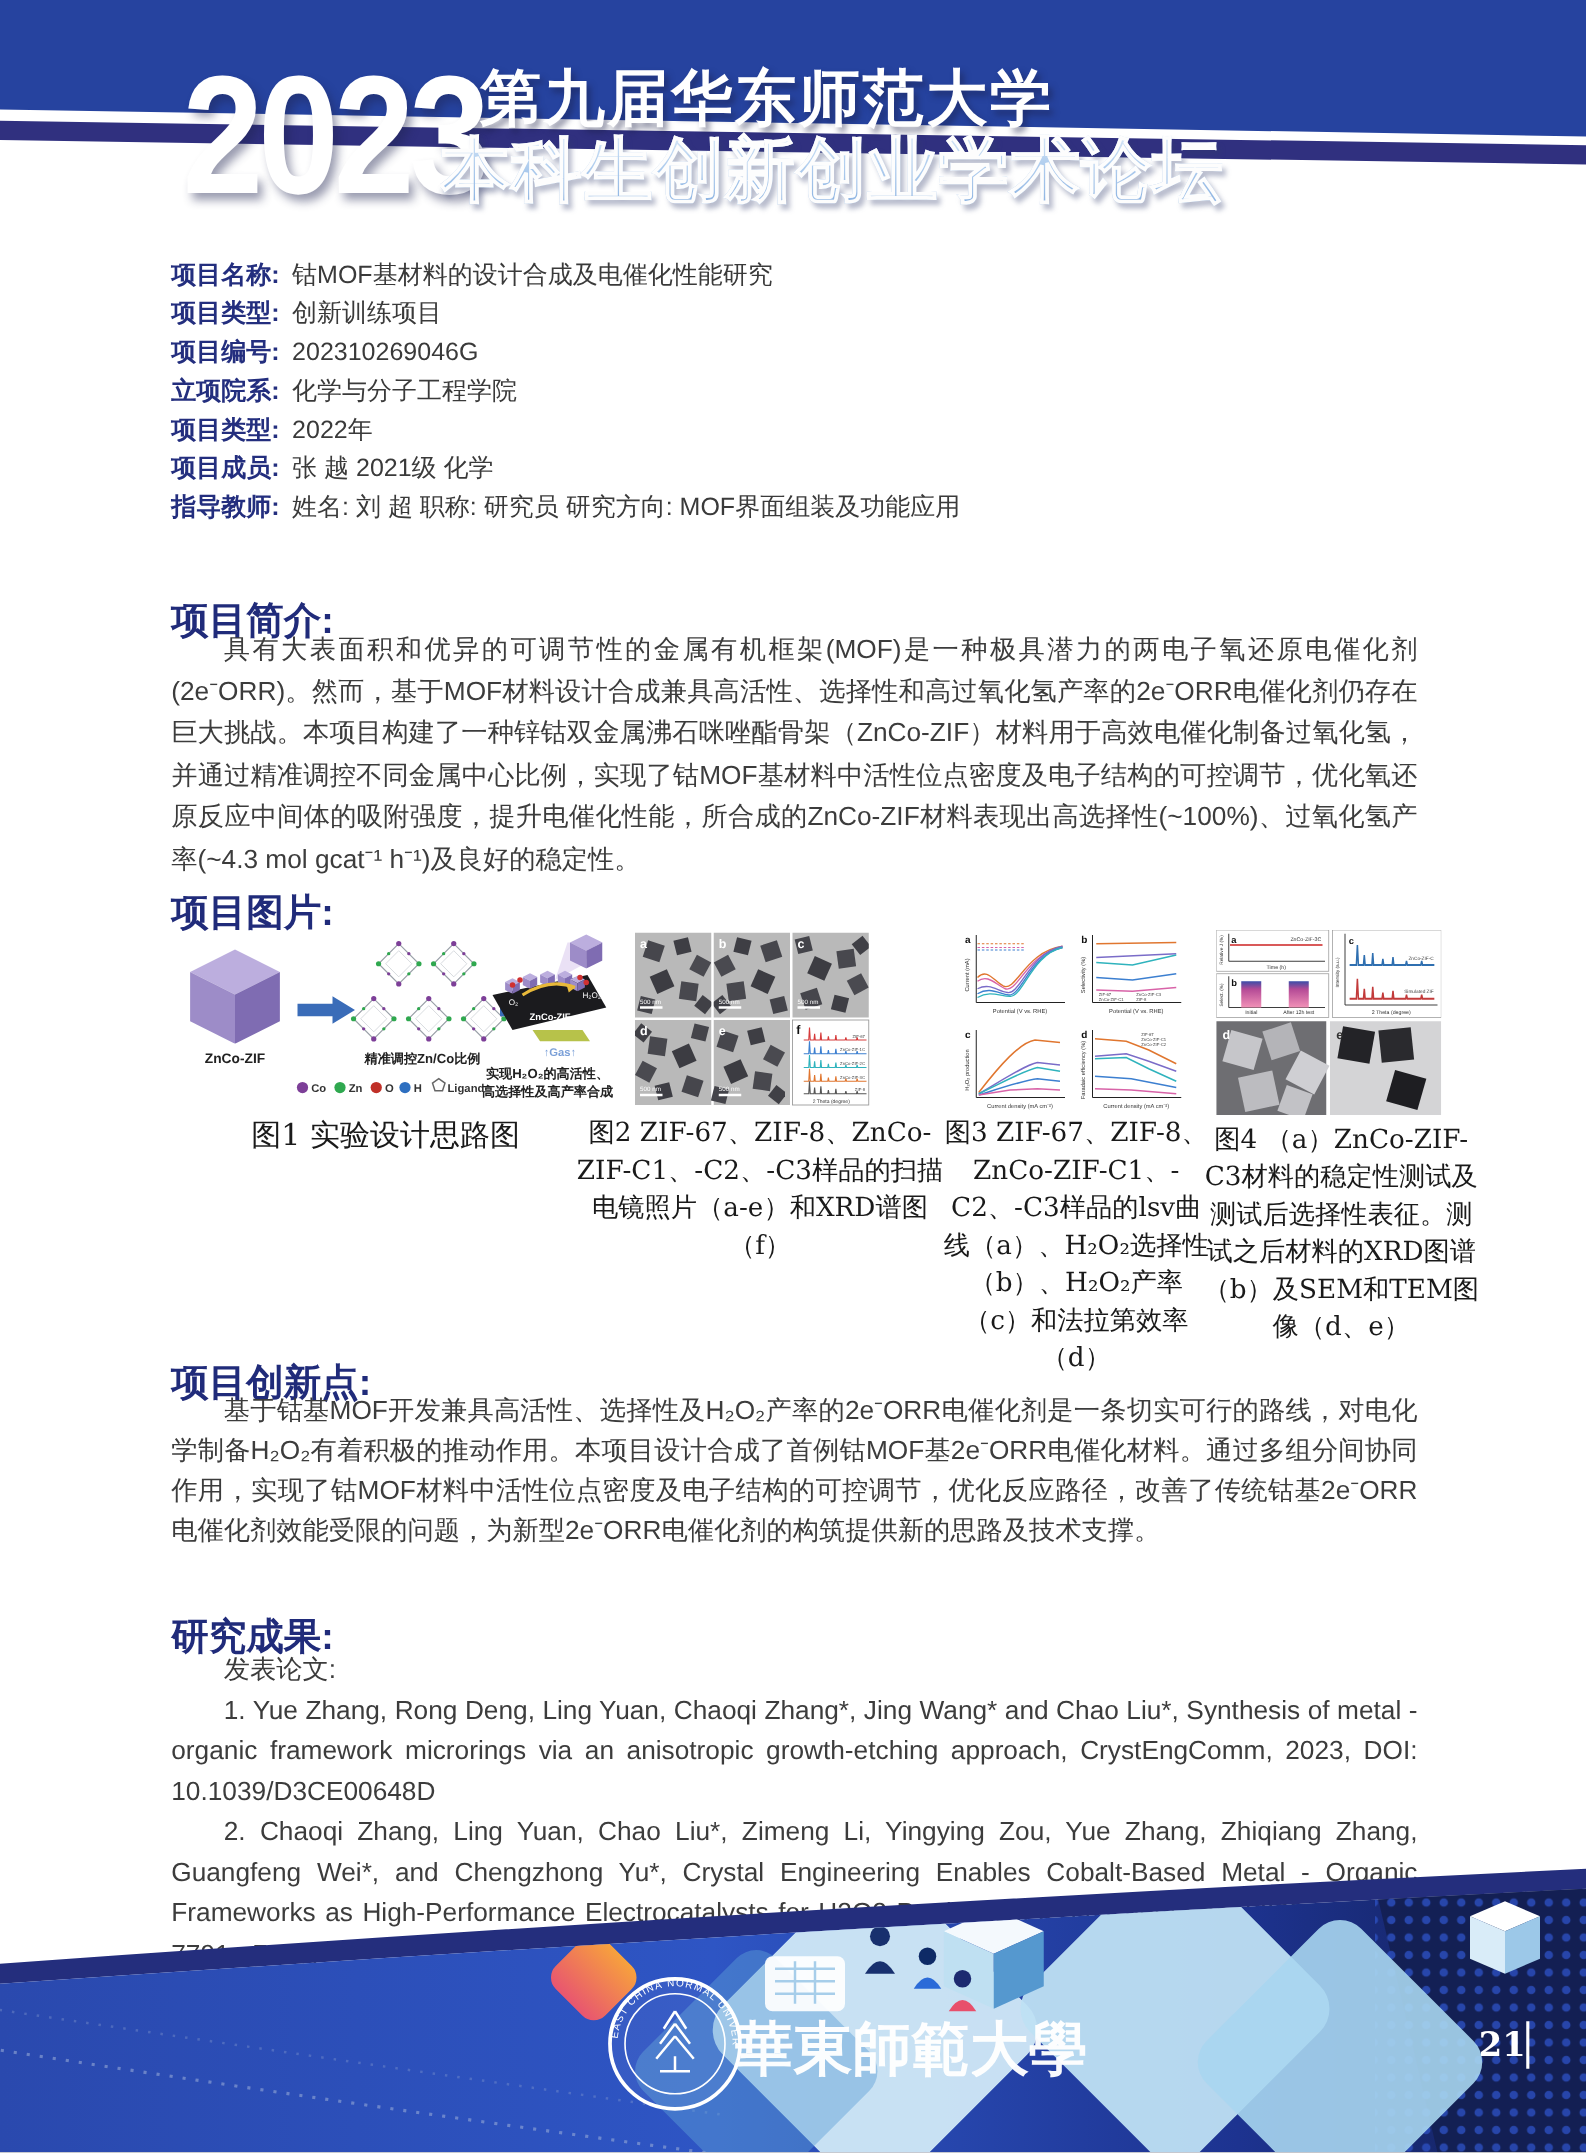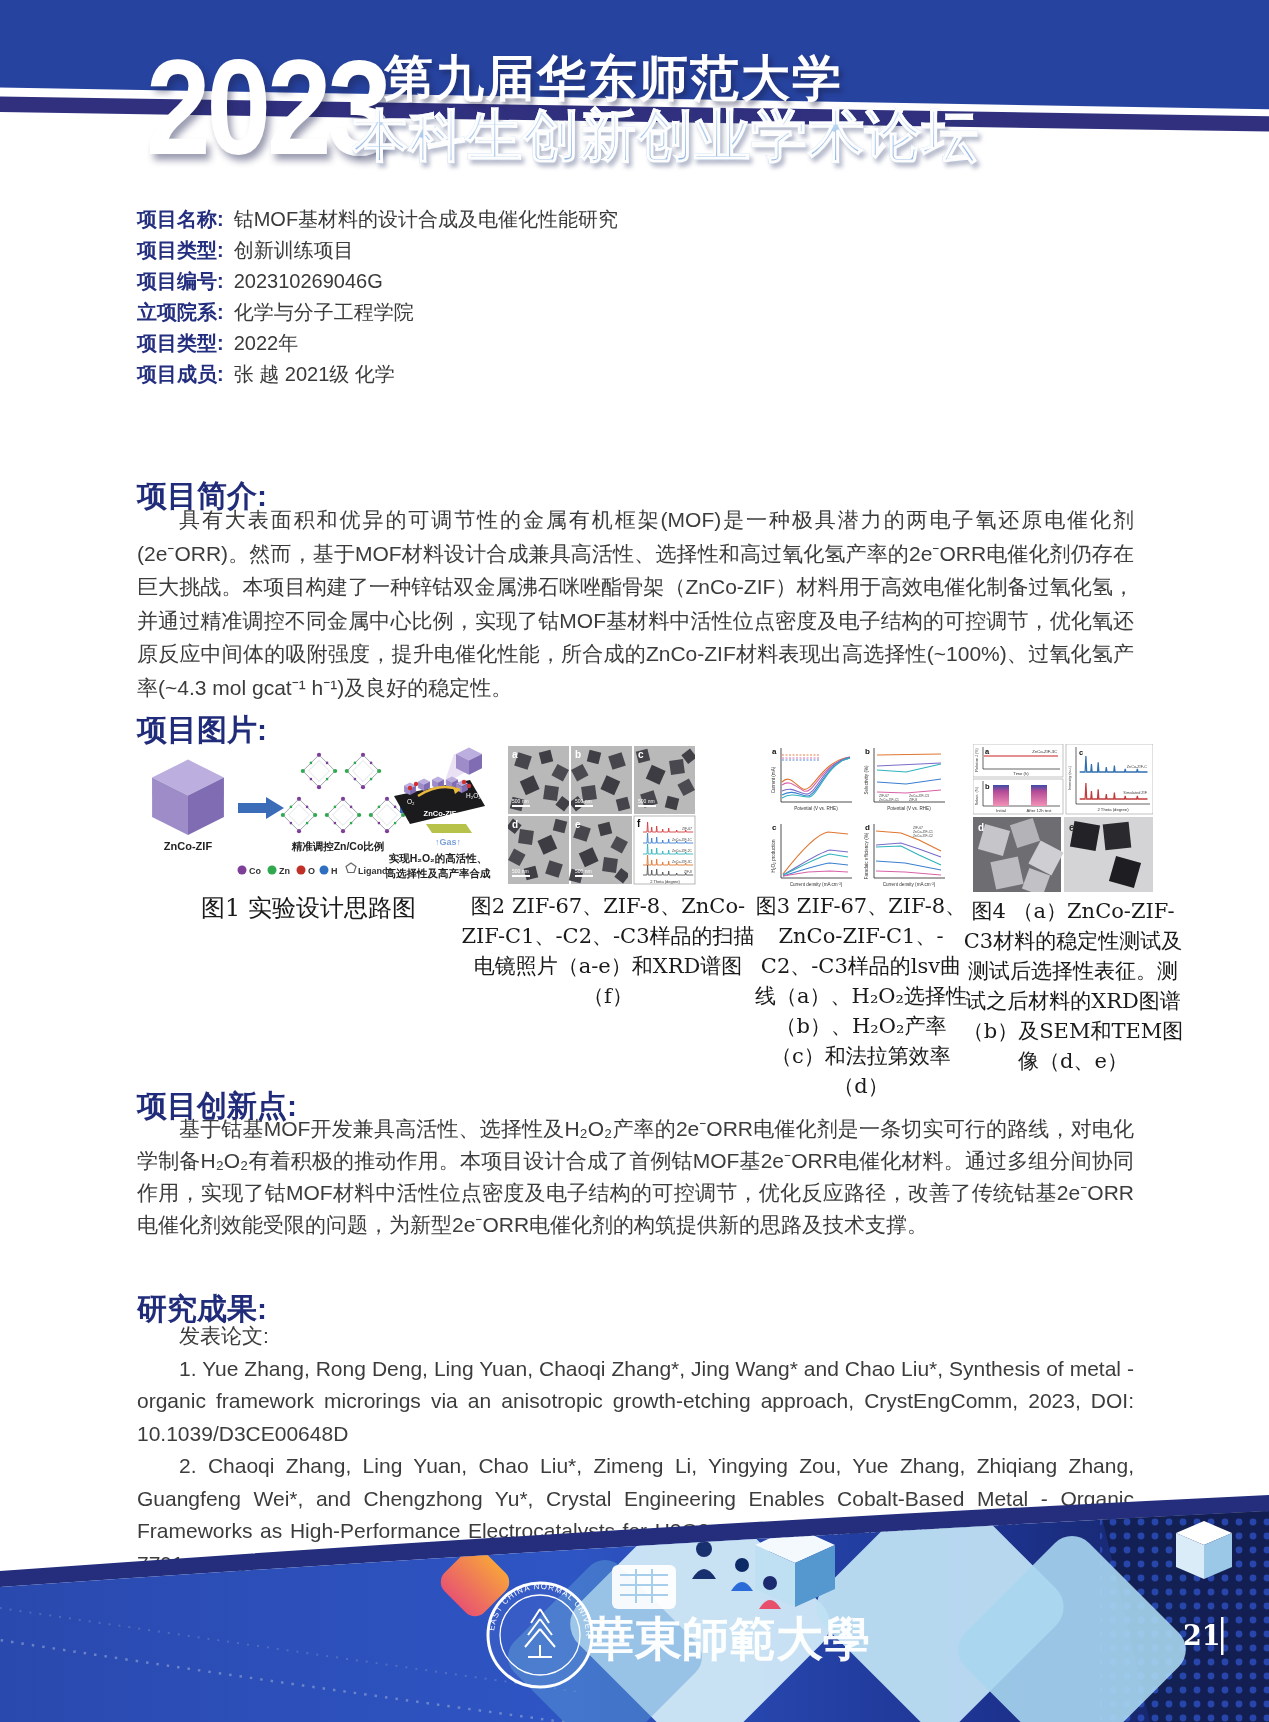--- a/index.html
+++ b/index.html
@@ -57,20 +57,21 @@
     <div class="title2">本科生创新创业学术论坛</div>
   </div>
 
   <div class="meta">
     <div class="meta-row"><span class="meta-label">项目名称:</span><span class="meta-value">钴MOF基材料的设计合成及电催化性能研究</span></div>
     <div class="meta-row"><span class="meta-label">项目类型:</span><span class="meta-value">创新训练项目</span></div>
     <div class="meta-row"><span class="meta-label">项目编号:</span><span class="meta-value">202310269046G</span></div>
     <div class="meta-row"><span class="meta-label">立项院系:</span><span class="meta-value">化学与分子工程学院</span></div>
     <div class="meta-row"><span class="meta-label">项目类型:</span><span class="meta-value">2022年</span></div>
     <div class="meta-row"><span class="meta-label">项目成员:</span><span class="meta-value">张  越 2021级 化学</span></div>
+    <div class="meta-row"><span class="meta-label">指导教师:</span><span class="meta-value">姓名: 刘  超   职称: 研究员   研究方向: MOF界面组装及功能应用</span></div>
   </div>
 
   <div class="sec-heading" style="top:476px;">项目简介:</div>
   <div class="body-text" style="top:503px;">具有大表面积和优异的可调节性的金属有机框架(MOF)是一种极具潜力的两电子氧还原电催化剂(2e⁻ORR)。然而，基于MOF材料设计合成兼具高活性、选择性和高过氧化氢产率的2e⁻ORR电催化剂仍存在巨大挑战。本项目构建了一种锌钴双金属沸石咪唑酯骨架（ZnCo-ZIF）材料用于高效电催化制备过氧化氢，并通过精准调控不同金属中心比例，实现了钴MOF基材料中活性位点密度及电子结构的可控调节，优化氧还原反应中间体的吸附强度，提升电催化性能，所合成的ZnCo-ZIF材料表现出高选择性(~100%)、过氧化氢产率(~4.3 mol gcat⁻¹ h⁻¹)及良好的稳定性。</div>
 
   <div class="sec-heading" style="top:710px;">项目图片:</div>
 
   <div class="fig-graphic" style="left:148px; top:746px;">
     <svg width="345" height="142" viewBox="0 0 345 142">
       <defs>

